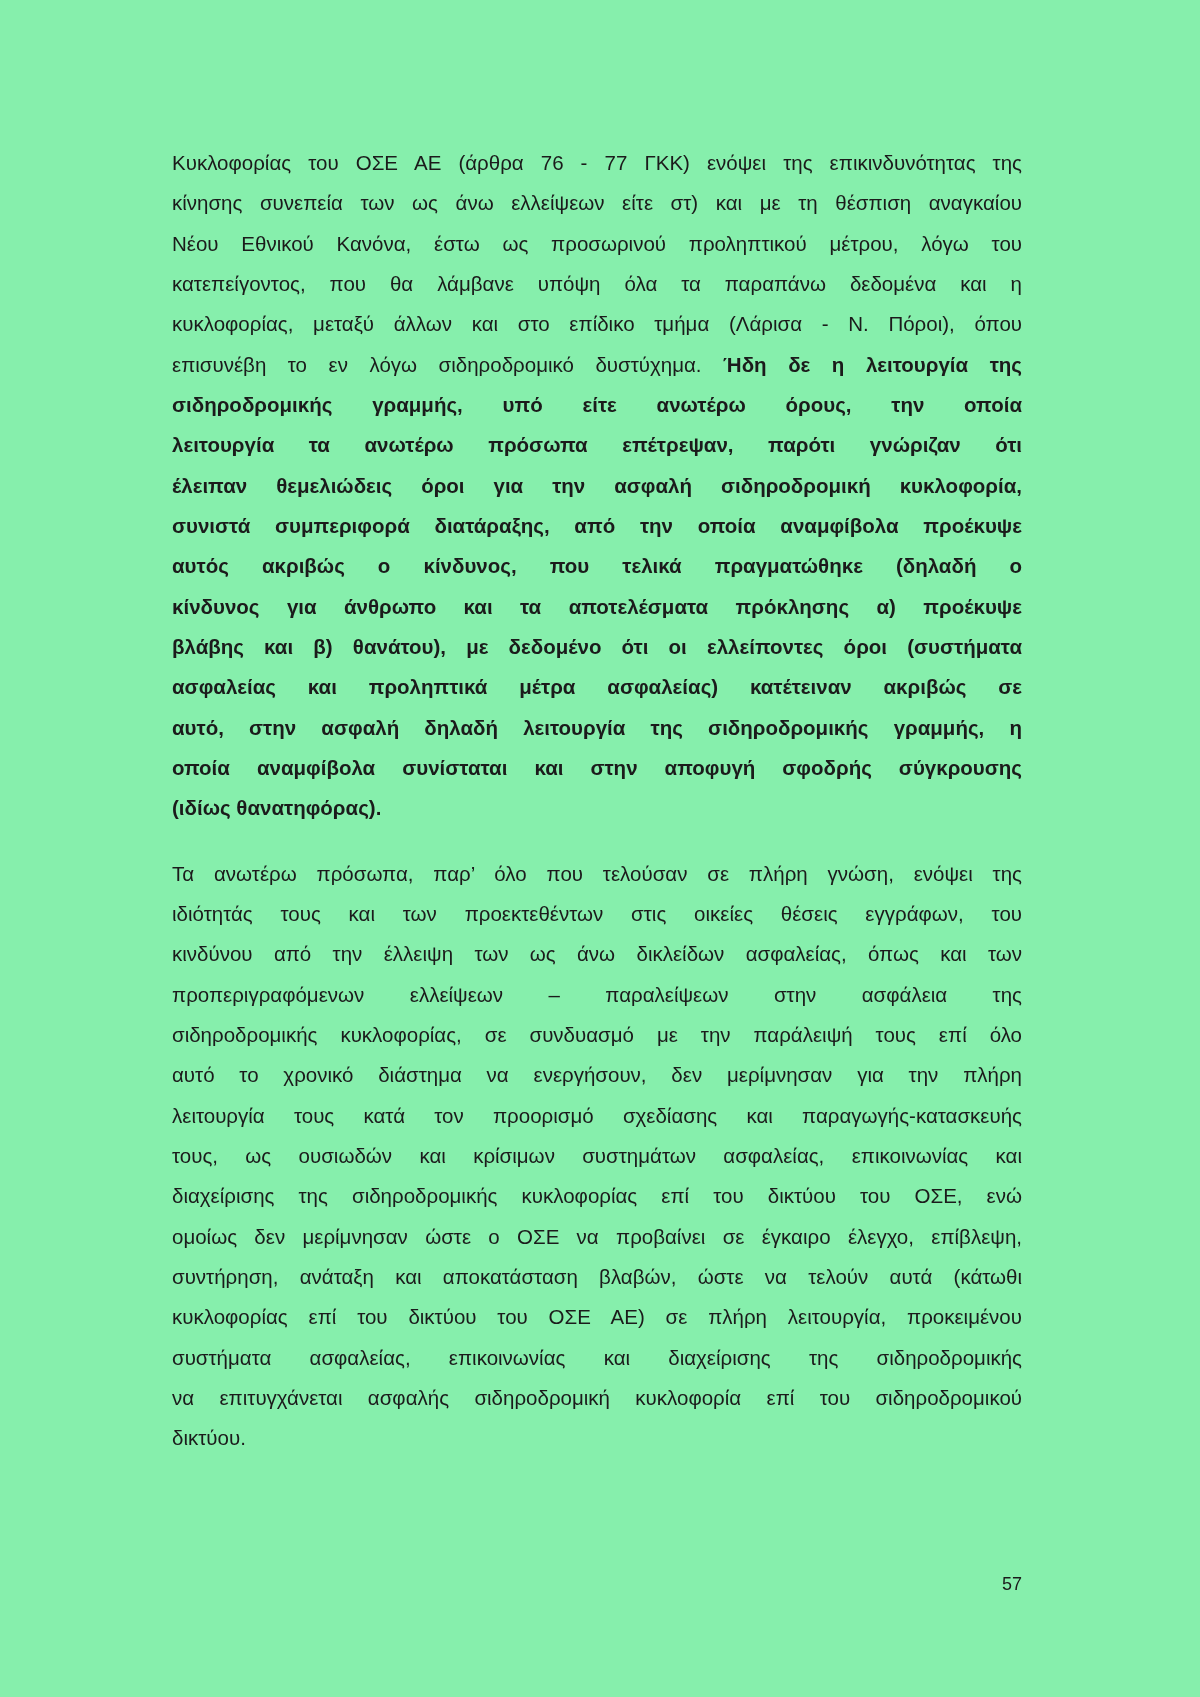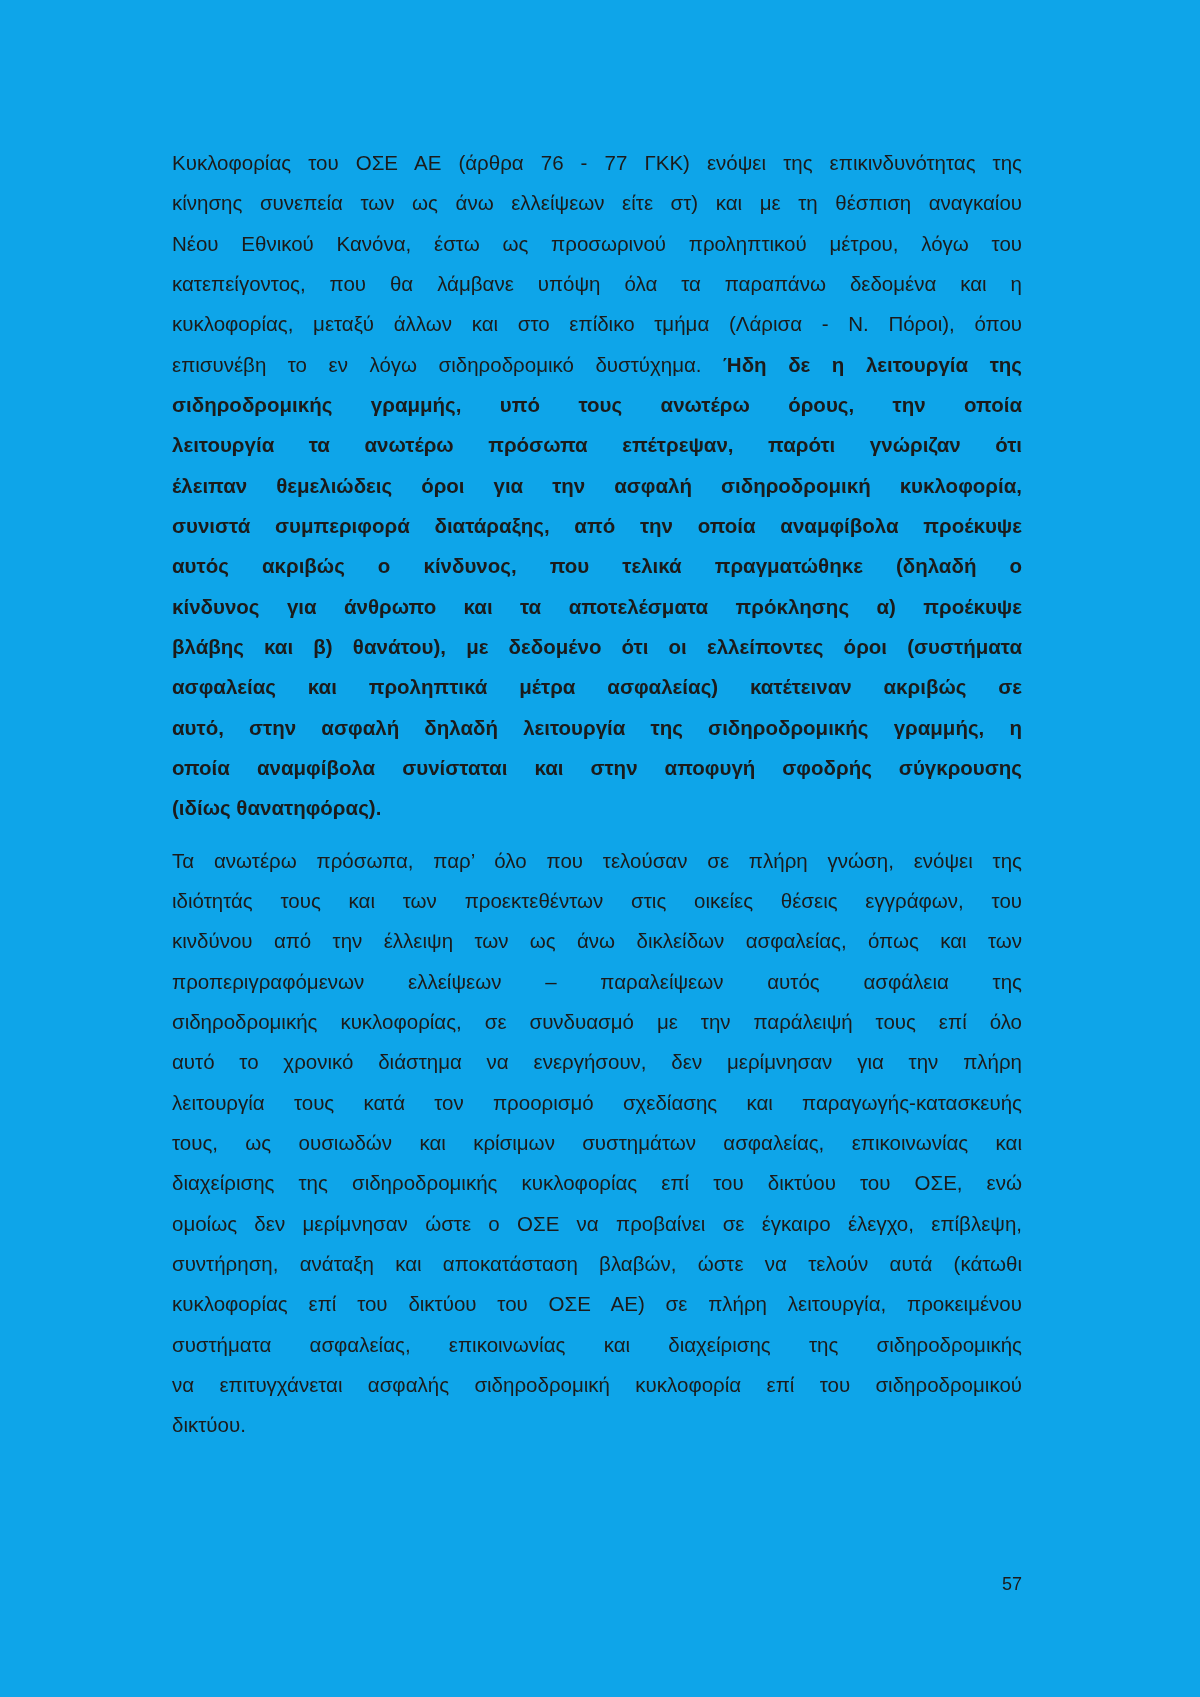--- a/index.html
+++ b/index.html
@@ -4,34 +4,34 @@
 <style>
   html, body {
     margin: 0;
     padding: 0;
     background: #ffffff;
   }
   .page {
     position: relative;
     width: 1200px;
     height: 1697px;
-    background: #0ea5e9;
+    background: #86efac;
     overflow: hidden;
     font-family: "Liberation Sans", "DejaVu Sans", sans-serif;
     color: #1b1b1b;
   }
   .text-block {
     position: absolute;
     left: 172px;
     top: 143px;
     width: 850px;
     font-size: 20.5px;
   }
   .paragraph + .paragraph {
-    margin-top: 12px;
+    margin-top: 25px;
   }
   .line {
     height: 40.33px;
     line-height: 40.33px;
     text-align: justify;
     text-align-last: justify;
     overflow: hidden;
     white-space: normal;
   }
   .line.last {
@@ -54,37 +54,37 @@
 
 <div class="page">
   <div class="text-block" id="text-block">
       <div class="paragraph">
         <div class="line"><span class="seg-regular">Κυκλοφορίας του ΟΣΕ ΑΕ (άρθρα 76 - 77 ΓΚΚ) ενόψει της επικινδυνότητας της</span></div>
         <div class="line"><span class="seg-regular">κίνησης συνεπεία των ως άνω ελλείψεων είτε στ) και με τη θέσπιση αναγκαίου</span></div>
         <div class="line"><span class="seg-regular">Νέου Εθνικού Κανόνα, έστω ως προσωρινού προληπτικού μέτρου, λόγω του</span></div>
         <div class="line"><span class="seg-regular">κατεπείγοντος, που θα λάμβανε υπόψη όλα τα παραπάνω δεδομένα και η</span></div>
         <div class="line"><span class="seg-regular">κυκλοφορίας, μεταξύ άλλων και στο επίδικο τμήμα (Λάρισα - Ν. Πόροι), όπου</span></div>
         <div class="line"><span class="seg-regular">επισυνέβη το εν λόγω σιδηροδρομικό δυστύχημα. </span><span class="seg-bold">Ήδη δε η λειτουργία της</span></div>
-        <div class="line"><span class="seg-bold">σιδηροδρομικής γραμμής, υπό τους ανωτέρω όρους, την οποία</span></div>
+        <div class="line"><span class="seg-bold">σιδηροδρομικής γραμμής, υπό είτε ανωτέρω όρους, την οποία</span></div>
         <div class="line"><span class="seg-bold">λειτουργία τα ανωτέρω πρόσωπα επέτρεψαν, παρότι γνώριζαν ότι</span></div>
         <div class="line"><span class="seg-bold">έλειπαν θεμελιώδεις όροι για την ασφαλή σιδηροδρομική κυκλοφορία,</span></div>
         <div class="line"><span class="seg-bold">συνιστά συμπεριφορά διατάραξης, από την οποία αναμφίβολα προέκυψε</span></div>
         <div class="line"><span class="seg-bold">αυτός ακριβώς ο κίνδυνος, που τελικά πραγματώθηκε (δηλαδή ο</span></div>
         <div class="line"><span class="seg-bold">κίνδυνος για άνθρωπο και τα αποτελέσματα πρόκλησης α) προέκυψε</span></div>
         <div class="line"><span class="seg-bold">βλάβης και β) θανάτου), με δεδομένο ότι οι ελλείποντες όροι (συστήματα</span></div>
         <div class="line"><span class="seg-bold">ασφαλείας και προληπτικά μέτρα ασφαλείας) κατέτειναν ακριβώς σε</span></div>
         <div class="line"><span class="seg-bold">αυτό, στην ασφαλή δηλαδή λειτουργία της σιδηροδρομικής γραμμής, η</span></div>
         <div class="line"><span class="seg-bold">οποία αναμφίβολα συνίσταται και στην αποφυγή σφοδρής σύγκρουσης</span></div>
         <div class="line last"><span class="seg-bold">(ιδίως θανατηφόρας).</span></div>
       </div>
       <div class="paragraph">
         <div class="line"><span class="seg-regular">Τα ανωτέρω πρόσωπα, παρ’ όλο που τελούσαν σε πλήρη γνώση, ενόψει της</span></div>
         <div class="line"><span class="seg-regular">ιδιότητάς τους και των προεκτεθέντων στις οικείες θέσεις εγγράφων, του</span></div>
         <div class="line"><span class="seg-regular">κινδύνου από την έλλειψη των ως άνω δικλείδων ασφαλείας, όπως και των</span></div>
-        <div class="line"><span class="seg-regular">προπεριγραφόμενων ελλείψεων – παραλείψεων αυτός ασφάλεια της</span></div>
+        <div class="line"><span class="seg-regular">προπεριγραφόμενων ελλείψεων – παραλείψεων στην ασφάλεια της</span></div>
         <div class="line"><span class="seg-regular">σιδηροδρομικής κυκλοφορίας, σε συνδυασμό με την παράλειψή τους επί όλο</span></div>
         <div class="line"><span class="seg-regular">αυτό το χρονικό διάστημα να ενεργήσουν, δεν μερίμνησαν για την πλήρη</span></div>
         <div class="line"><span class="seg-regular">λειτουργία τους κατά τον προορισμό σχεδίασης και παραγωγής-κατασκευής</span></div>
         <div class="line"><span class="seg-regular">τους, ως ουσιωδών και κρίσιμων συστημάτων ασφαλείας, επικοινωνίας και</span></div>
         <div class="line"><span class="seg-regular">διαχείρισης της σιδηροδρομικής κυκλοφορίας επί του δικτύου του ΟΣΕ, ενώ</span></div>
         <div class="line"><span class="seg-regular">ομοίως δεν μερίμνησαν ώστε ο ΟΣΕ να προβαίνει σε έγκαιρο έλεγχο, επίβλεψη,</span></div>
         <div class="line"><span class="seg-regular">συντήρηση, ανάταξη και αποκατάσταση βλαβών, ώστε να τελούν αυτά (κάτωθι</span></div>
         <div class="line"><span class="seg-regular">κυκλοφορίας επί του δικτύου του ΟΣΕ ΑΕ) σε πλήρη λειτουργία, προκειμένου</span></div>
         <div class="line"><span class="seg-regular">συστήματα ασφαλείας, επικοινωνίας και διαχείρισης της σιδηροδρομικής</span></div>
         <div class="line"><span class="seg-regular">να επιτυγχάνεται ασφαλής σιδηροδρομική κυκλοφορία επί του σιδηροδρομικού</span></div>

